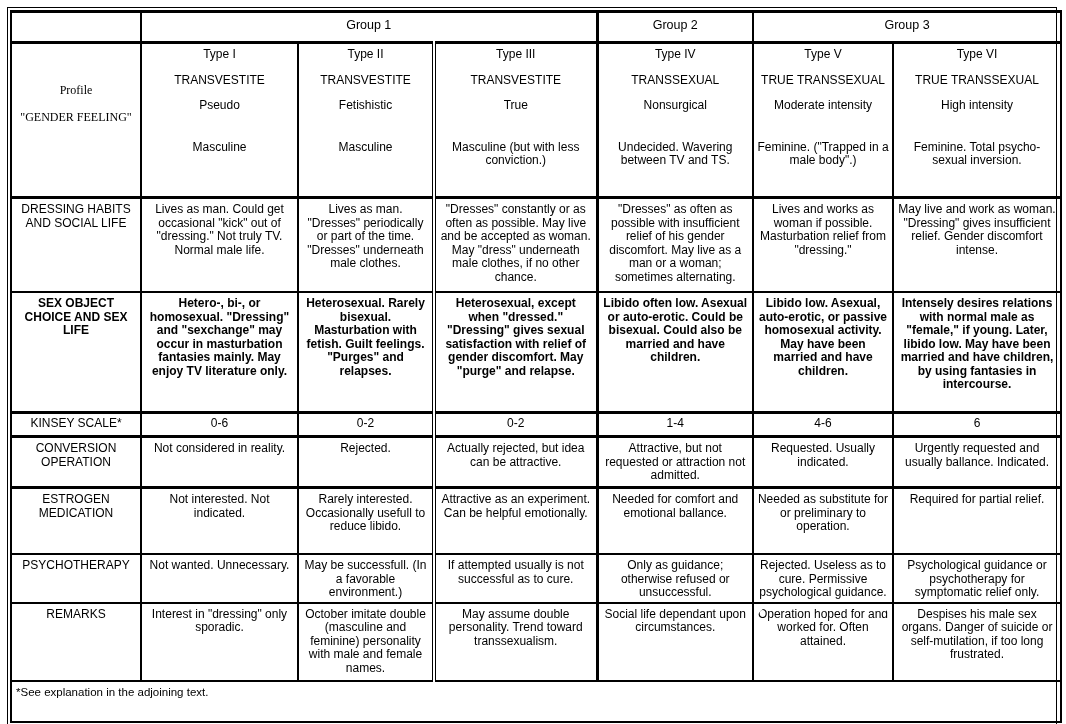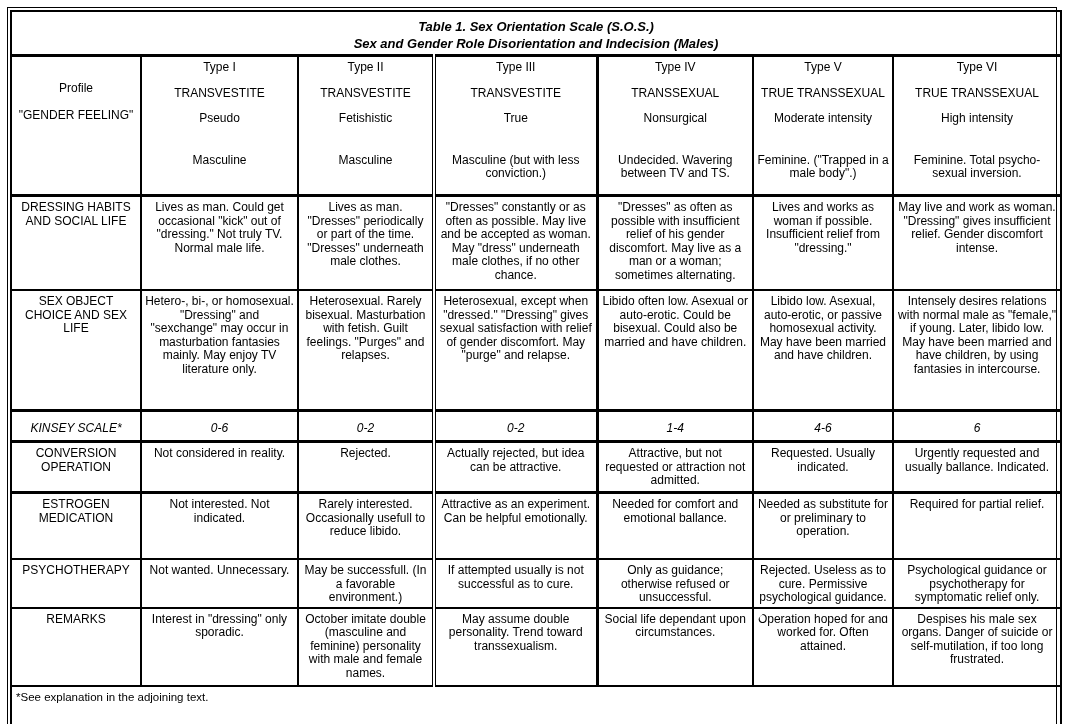--- a/index.html
+++ b/index.html
@@ -49,30 +49,30 @@
     padding-top: 6px;
     height: 34px;
   }
   tr.r-group td {
     height: 20px;
     padding-top: 6px;
     font-size: 12.5px;
   }
   tr.r-profile td { height: 110px; text-align: center; }
   tr.r-dressing td { height: 86px; }
-  tr.r-sexobject td { height: 112px; }
-  tr.r-kinsey td { height: 16px; padding-top: 10px; font-style: italic; }
+  tr.r-sexobject td { height: 112px; font-weight: bold; }
+  tr.r-kinsey td { height: 16px; padding-top: 3px; }
   tr.r-conversion td { height: 42px; }
   tr.r-estrogen td { height: 58px; }
   tr.r-psycho td { height: 38px; margin-top: 7px; }
   tr.r-remarks td { height: 70px; border-radius: 22px; }
 
   .pcell p { margin: 0 0 12px 0; }
   .pcell p:last-child { margin-bottom: 0; margin-top: 28px; }
-  .profilehead { padding-top: 25px; }
+  .profilehead { padding-top: 40px; font-family: Liberation Serif, serif; }
   .profilehead p { margin: 0 0 13px 0; }
 
   tr.r-footer td {
     text-align: left;
     font-size: 11.5px;
     line-height: 15px;
     height: 34px;
     padding: 3px 4px 2px 4px;
   }
   tr.r-footer div { white-space: nowrap; }
@@ -87,27 +87,27 @@
         <col style="width:130px">
         <col style="width:157px">
         <col style="width:136px">
         <col style="width:163px">
         <col style="width:156px">
         <col style="width:140px">
         <col style="width:168px">
       </colgroup>
 
       <tbody>
-          <tr class="r-title">
-        <td colspan="7" class="titlecell">
-          <div>Table 1. Sex Orientation Scale (S.O.S.)</div>
-          <div>Sex and Gender Role Disorientation and Indecision (Males)</div>
-        </td>
-      </tr>
-
+
+      <tr class="r-group tt3">
+        <td></td>
+        <td colspan="3" class="bl2">Group 1</td>
+        <td class="bl3">Group 2</td>
+        <td colspan="2" class="bl2">Group 3</td>
+      </tr>
 
       <tr class="r-profile tt3">
         <td class="profilehead">
           <p>Profile</p>
           <p>"GENDER FEELING"</p>
         </td>
         <td class="bl2 pcell">
           <p>Type I</p>
           <p>TRANSVESTITE</p>
           <p>Pseudo</p>
@@ -144,21 +144,21 @@
           <p>Feminine. Total psycho-sexual inversion.</p>
         </td>
       </tr>
 
       <tr class="r-dressing tt3">
         <td>DRESSING HABITS AND SOCIAL LIFE</td>
         <td class="bl2">Lives as man. Could get occasional "kick" out of "dressing." Not truly TV. Normal male life.</td>
         <td class="bl2">Lives as man. "Dresses" periodically or part of the time. "Dresses" underneath male clothes.</td>
         <td class="bld">"Dresses" constantly or as often as possible. May live and be accepted as woman. May "dress" underneath male clothes, if no other chance.</td>
         <td class="bl3">"Dresses" as often as possible with insufficient relief of his gender discomfort. May live as a man or a woman; sometimes alternating.</td>
-        <td class="bl2">Lives and works as woman if possible. Insufficient relief from "dressing."</td>
+        <td class="bl2">Lives and works as woman if possible. Masturbation relief from "dressing."</td>
         <td class="bl2">May live and work as woman. "Dressing" gives insufficient relief. Gender discomfort intense.</td>
       </tr>
 
       <tr class="r-sexobject tt2">
         <td>SEX OBJECT CHOICE AND SEX LIFE</td>
         <td class="bl2">Hetero-, bi-, or homosexual. "Dressing" and "sexchange" may occur in masturbation fantasies mainly. May enjoy TV literature only.</td>
         <td class="bl2">Heterosexual. Rarely bisexual. Masturbation with fetish. Guilt feelings. "Purges" and relapses.</td>
         <td class="bld">Heterosexual, except when "dressed." "Dressing" gives sexual satisfaction with relief of gender discomfort. May "purge" and relapse.</td>
         <td class="bl3">Libido often low. Asexual or auto-erotic. Could be bisexual. Could also be married and have children.</td>
         <td class="bl2">Libido low. Asexual, auto-erotic, or passive homosexual activity. May have been married and have children.</td>

